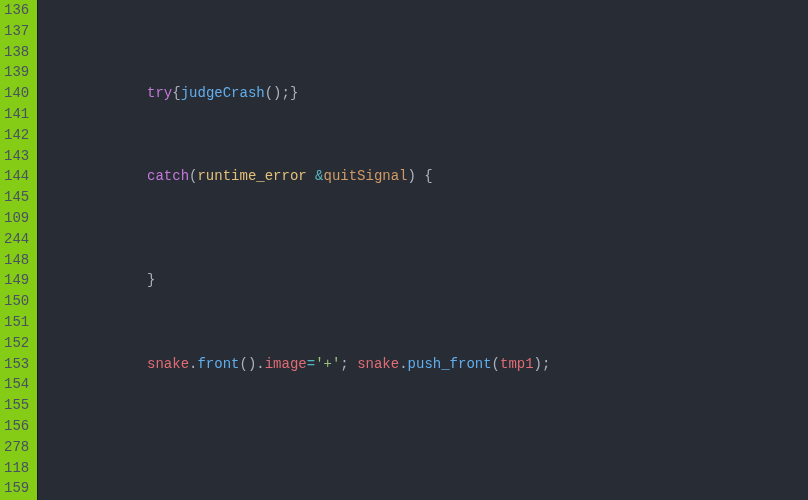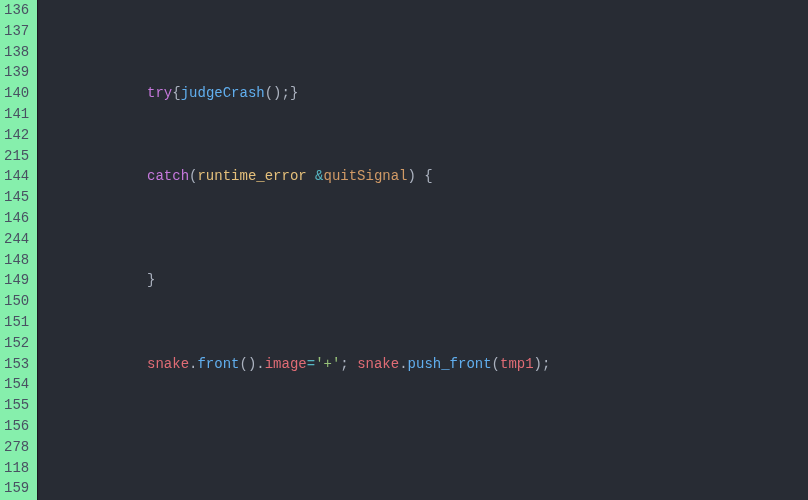--- a/index.html
+++ b/index.html
@@ -11,21 +11,21 @@
     line-height: 20.8px;
     color: #abb2bf;
     overflow: hidden;
   }
   .editor {
     display: flex;
     height: 500px;
     width: 808px;
   }
   .gutter {
-    background: #86efac;
+    background: #84cc16;
     color: #495162;
     text-align: right;
     padding: 0 8px 0 4px;
     user-select: none;
     flex-shrink: 0;
     border-right: 1px solid #181a1f;
   }
   .gutter div {
     height: 20.8px;
   }
@@ -50,24 +50,24 @@
 
 <div class="editor">
   <div class="gutter" id="gutter">
       <div>136</div>
       <div>137</div>
       <div>138</div>
       <div>139</div>
       <div>140</div>
       <div>141</div>
       <div>142</div>
-      <div>215</div>
+      <div>143</div>
       <div>144</div>
       <div>145</div>
-      <div>146</div>
+      <div>109</div>
       <div>244</div>
       <div>148</div>
       <div>149</div>
       <div>150</div>
       <div>151</div>
       <div>152</div>
       <div>153</div>
       <div>154</div>
       <div>155</div>
       <div>156</div>

